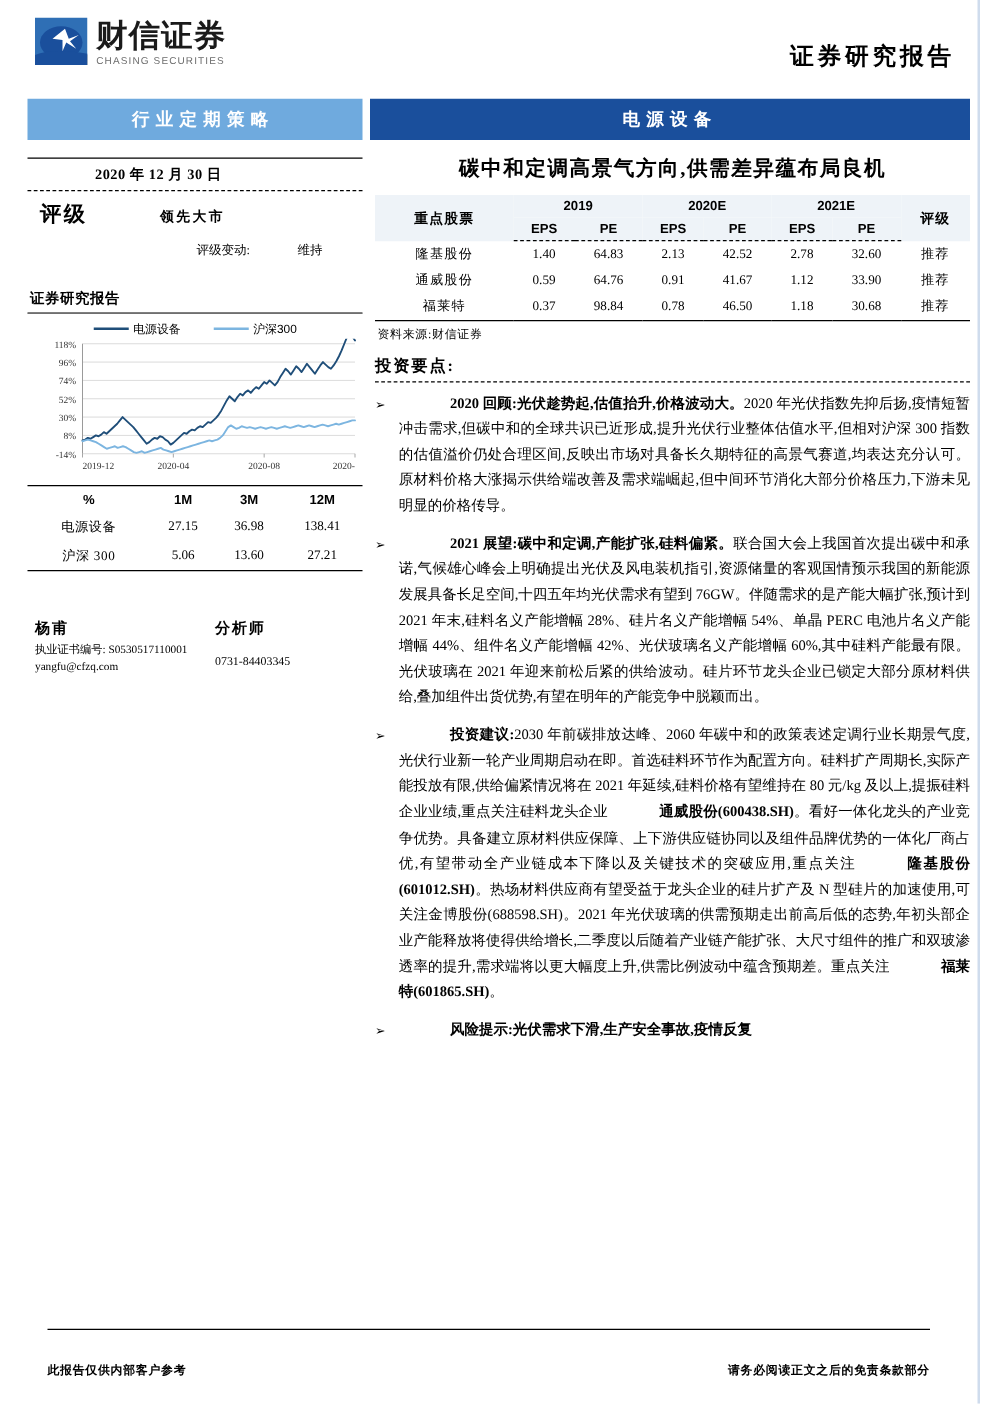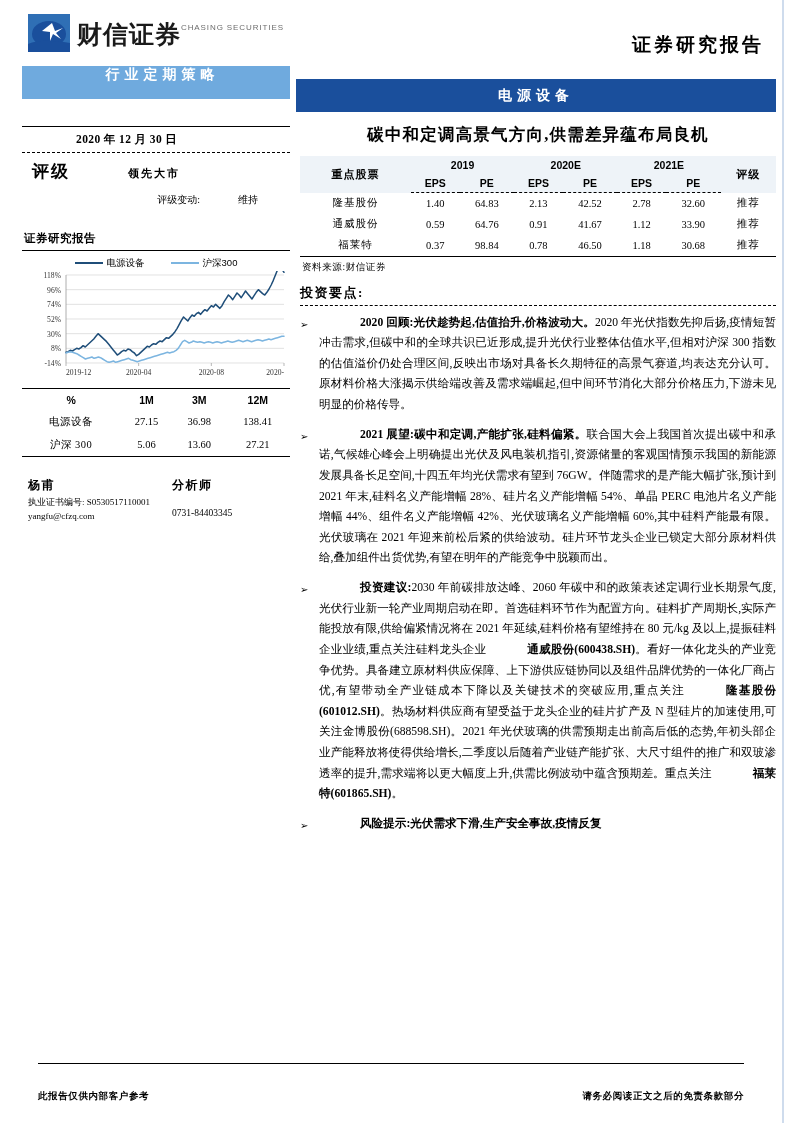--- a/index.html
+++ b/index.html
@@ -15,39 +15,39 @@
   
   .right-rule {
     position: absolute; top: 0; right: 10px; width: 2px; height: 1123px;
     background: #cfdced;
   }
 
   
   .header { position: absolute; left: 0; top: 0; width: 794px; height: 75px; }
   .logo-wrap { position: absolute; left: 28px; top: 14px; display: flex; align-items: center; gap: 7px; }
   .logo-mark { width: 42px; height: 42px; position: relative; }
-  .logo-text-block { display: flex; flex-direction: row; justify-content: center; }
+  .logo-text-block { display: flex; flex-direction: column; justify-content: center; }
   .logo-cn {
     font-family: "Liberation Serif", serif;
     font-size: 25px; font-weight: 700; color: #1a1a1a; letter-spacing: 1px; line-height: 1.05;
   }
   .logo-en {
     font-family: "Liberation Sans", sans-serif;
     font-size: 8px; color: #6d6d6d; letter-spacing: 0.9px; margin-top: 1px;
   }
   .report-kind {
     position: absolute; right: 30px; top: 32px;
     font-size: 19px; font-weight: 700; letter-spacing: 3px;
     font-family: "Liberation Serif", serif;
   }
 
   
   .banner-left {
-    position: absolute; left: 22px; top: 66px; width: 268px; height: 33px;
-    background: #6faade; display: flex; justify-content: center; padding-left: 13px;
+    position: absolute; left: 22px; top: 79px; width: 268px; height: 33px;
+    background: #6faade; display: flex; align-items: center; justify-content: center; padding-left: 13px;
   }
   .banner-right {
     position: absolute; left: 296px; top: 79px; width: 480px; height: 33px;
     background: #1a4f9c; display: flex; align-items: center; justify-content: center;
   }
   .banner-text {
     color: #fff; font-size: 14px; font-weight: 700; letter-spacing: 5px;
     font-family: "Liberation Serif", serif;
   }
 
@@ -84,21 +84,21 @@
   
   .perf-table { width: 100%; border-collapse: collapse; font-size: 10.5px; }
   .perf-table th, .perf-table td {
     text-align: center; padding: 4.5px 0; font-weight: 400;
   }
   .perf-table th { font-weight: 700; font-family: "Liberation Sans", sans-serif; font-size: 10.5px; }
   .perf-table td.namecell { font-weight: 400; letter-spacing: .5px; }
   .perf-table td.num { font-family: "Liberation Serif", serif; }
 
   .analyst-block { padding-top: 20px; font-size: 9px; line-height: 1.45; position: relative; }
-  .analyst-name-row { display:flex; }
+  .analyst-name-row { display:flex;margin-top:17px; }
   .analyst-name { font-size: 12px; font-weight: 700; letter-spacing: 1.5px; width: 150px; padding-left: 6px;}
   .analyst-role { font-size: 12px; font-weight: 700; letter-spacing: 1.5px; }
   .analyst-details { display:flex; margin-top: 2px; }
   .analyst-left { width: 150px; padding-left: 6px; font-size: 9px; line-height: 1.5; }
   .analyst-right { font-size: 9.5px; padding-top: 11px; }
 
   
   .right-col { position: absolute; left: 300px; top: 120px; width: 476px; }
   .doc-title {
     text-align: center; font-size: 16.5px; font-weight: 700; letter-spacing: 1.2px;

